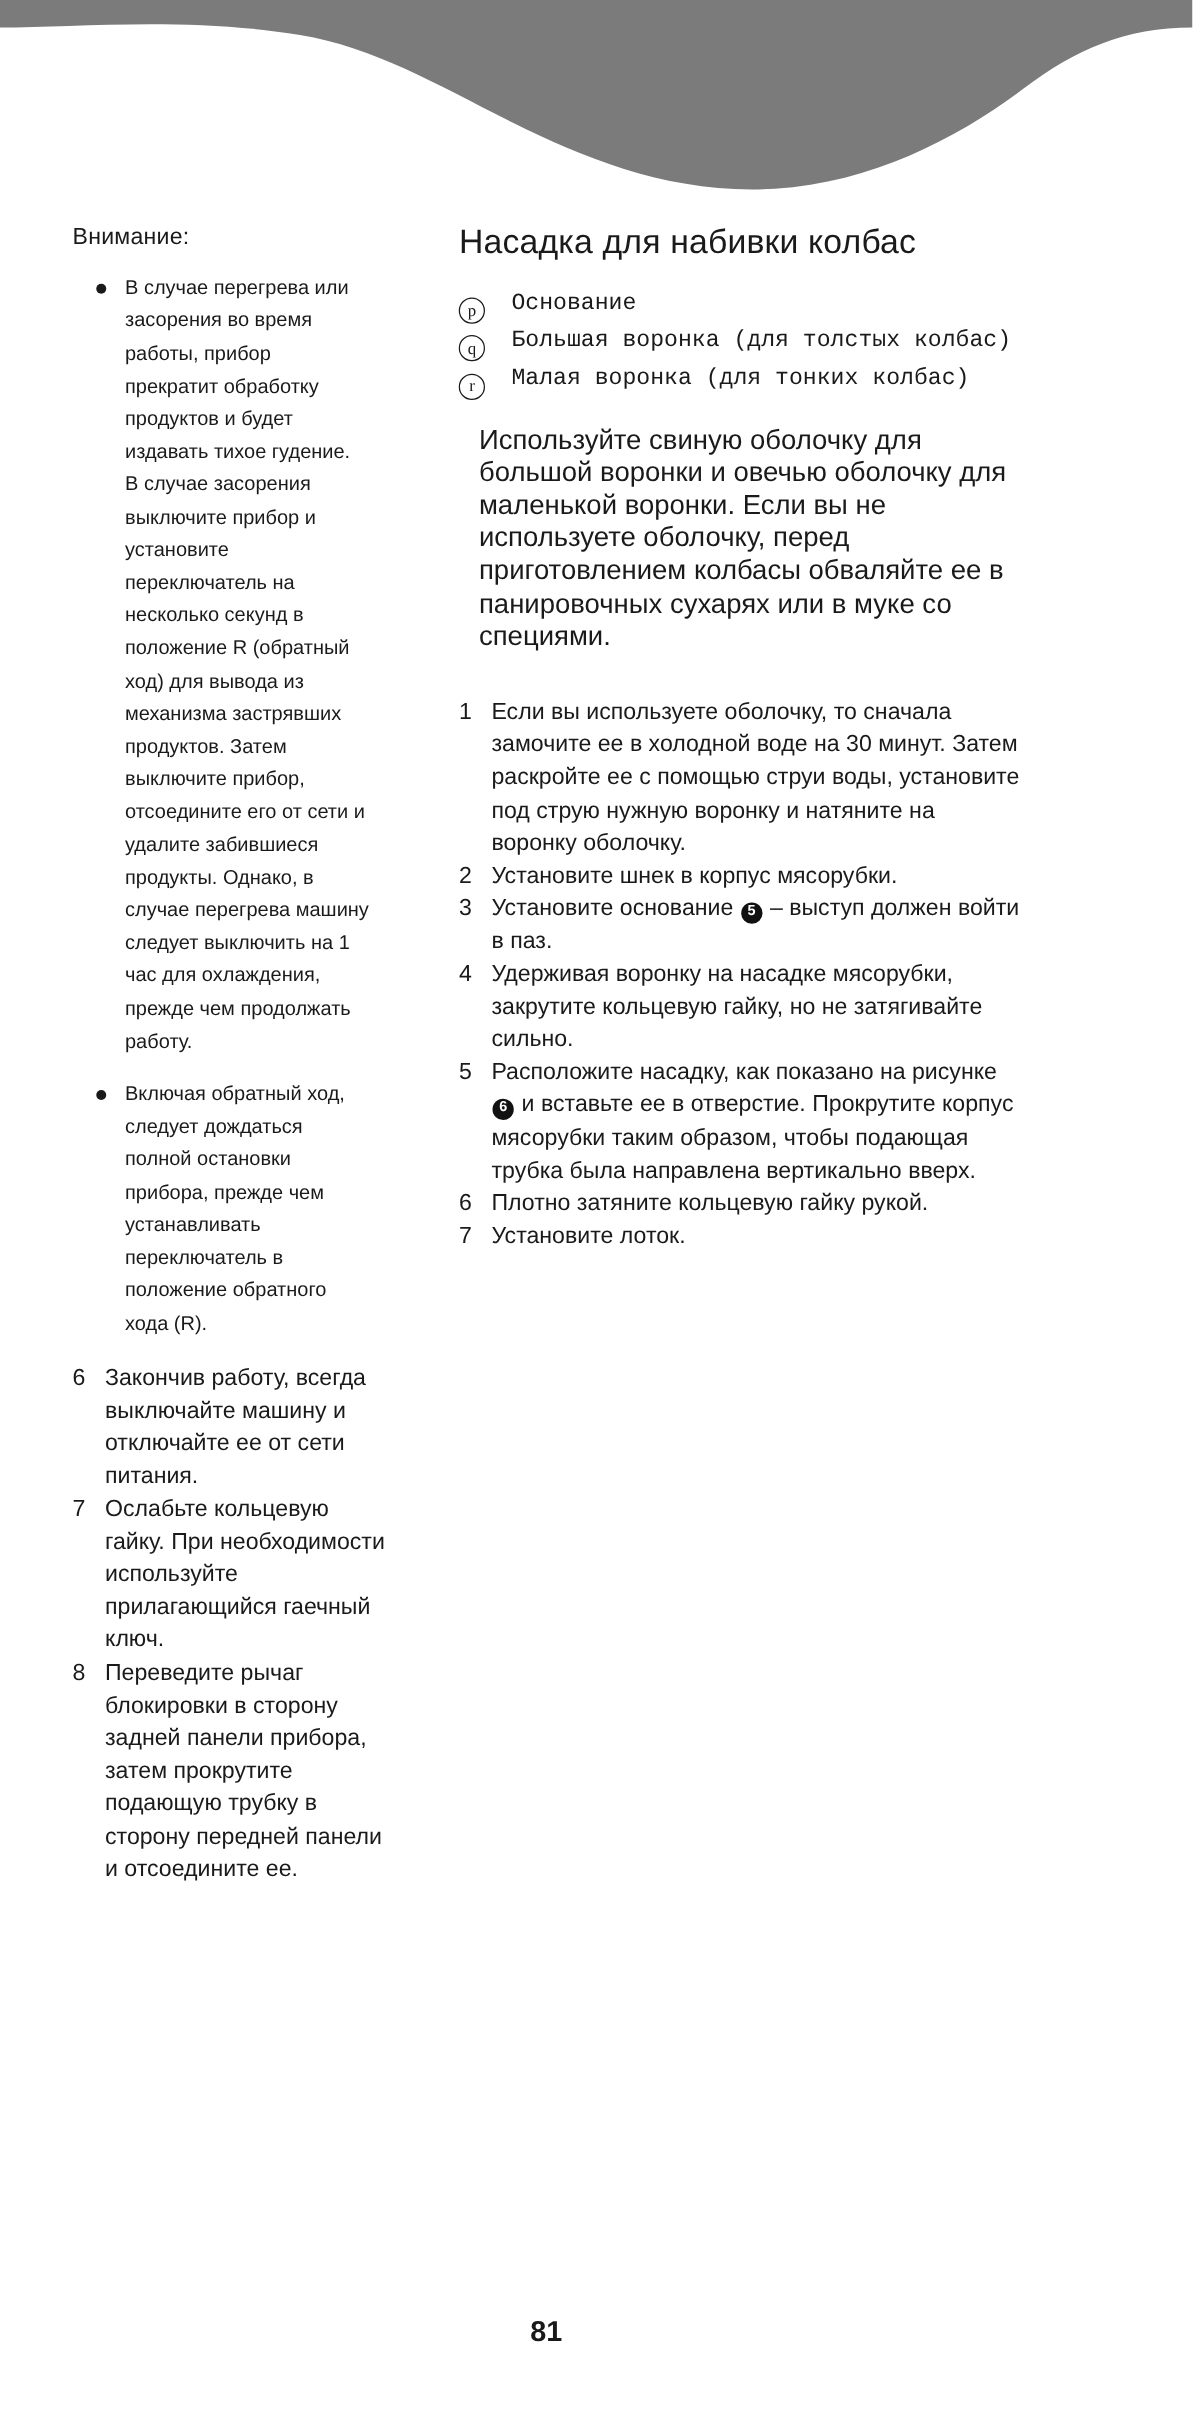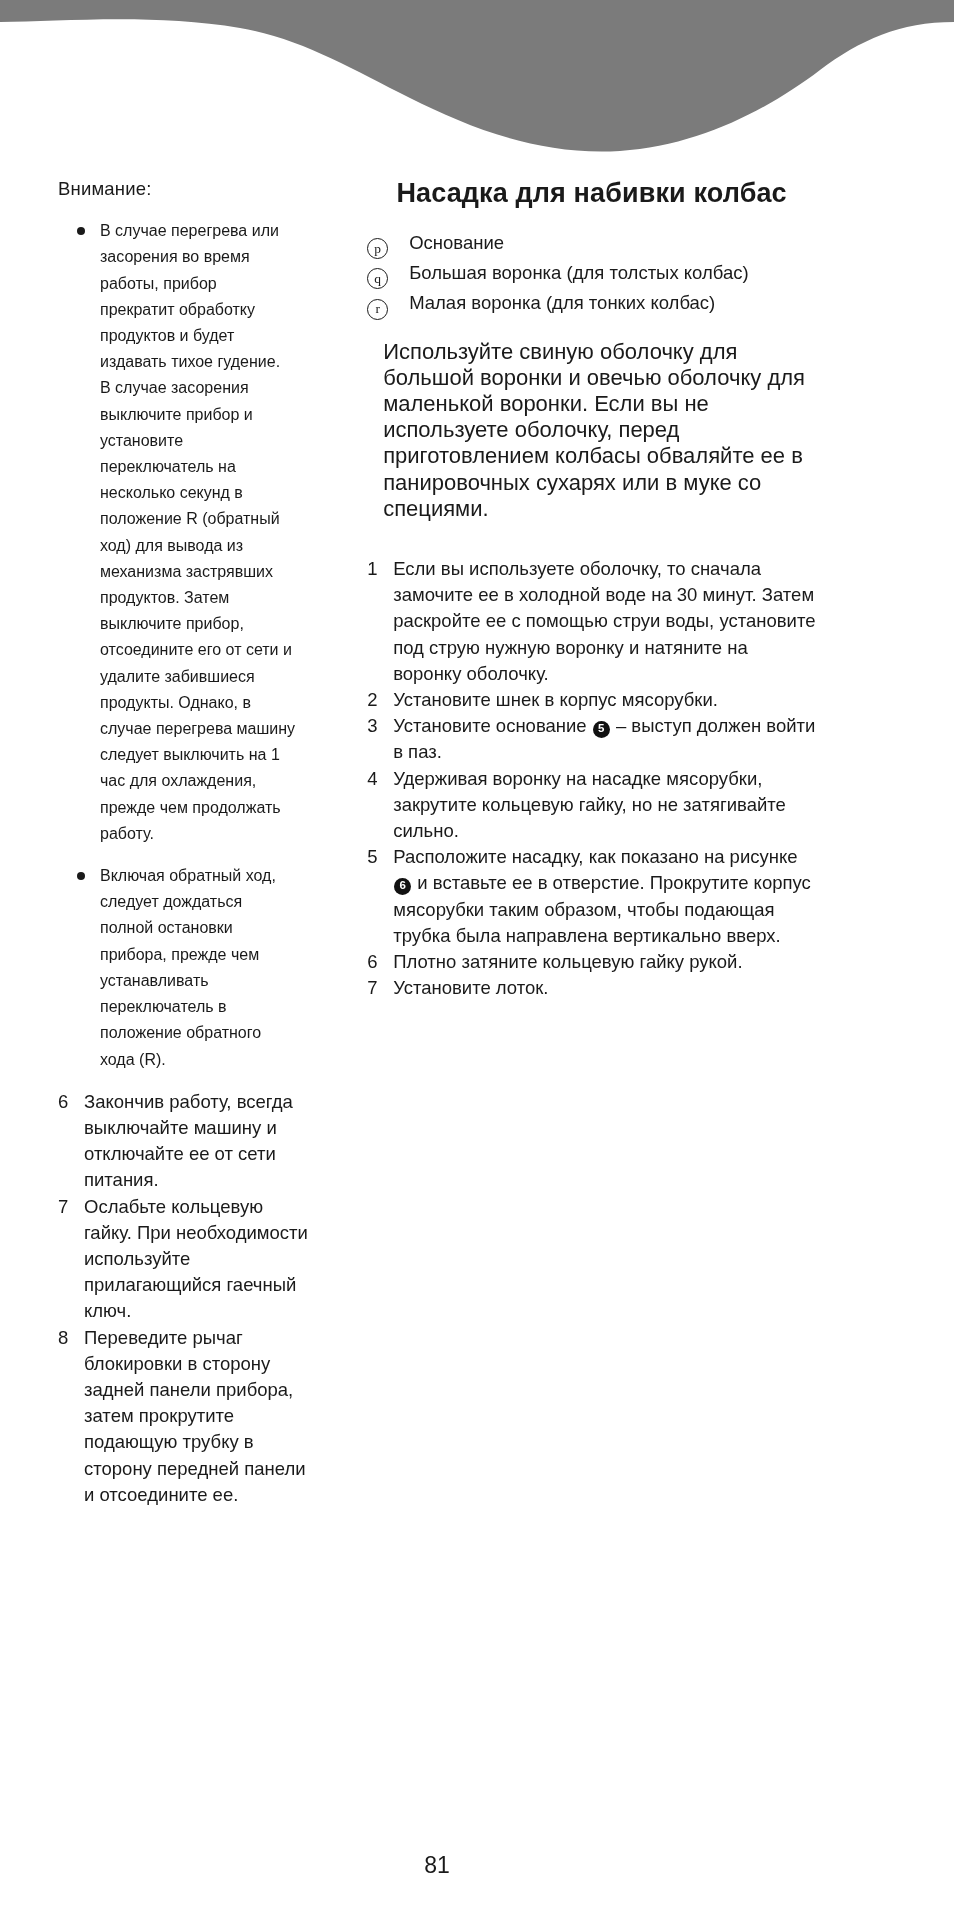--- a/index.html
+++ b/index.html
@@ -99,24 +99,23 @@
     text-align: left;
   }
   .num-text {
     flex: 1 1 auto;
   }
 
   
   .heading-bold {
     font-size: 27px;
     line-height: 34px;
-    font-weight: bold;
+    font-weight: normal;
     margin: 0 0 20px 0;
     letter-spacing: 0.005em;
-    text-align: center;
   }
   .heading-light {
     font-size: 27px;
     line-height: 34px;
     font-weight: normal;
     margin: 0 0 14px 0;
     letter-spacing: 0.005em;
   }
 
   
@@ -141,21 +140,21 @@
     align-items: center;
     justify-content: center;
     width: 19px;
     height: 19px;
     border: 1.4px solid #1a1a1a;
     border-radius: 50%;
     font-size: 13.5px;
     line-height: 1;
     font-family: "Liberation Serif", serif;
   }
-  .parts-text { flex: 1 1 auto; }
+  .parts-text { flex: 1 1 auto; font-family: Liberation Mono, monospace; }
 
   
   .indent-para {
     font-size: 22px;
     line-height: 26.2px;
     margin: 0 0 0 0;
     padding-left: 16px;
   }
 
   
@@ -179,20 +178,21 @@
 
   
   .page-footer {
     position: absolute;
     left: 0;
     bottom: 48px;
     width: 874px;
     text-align: center;
     font-size: 23px;
     color: #1a1a1a;
+    font-weight: bold;
   }
 </style>
 </head>
 <body>
 
 <div class="wave-header">
   <svg width="954" height="160" viewBox="0 0 954 160" xmlns="http://www.w3.org/2000/svg">
     <path d="M0,0 L954,0 L954,22 C900,22 860,40 820,70 C770,108 700,146 620,151 C540,156 470,128 410,98 C350,68 300,38 240,28 C150,13 60,22 0,22 Z" fill="#7b7b7b"></path>
   </svg>
 </div>

